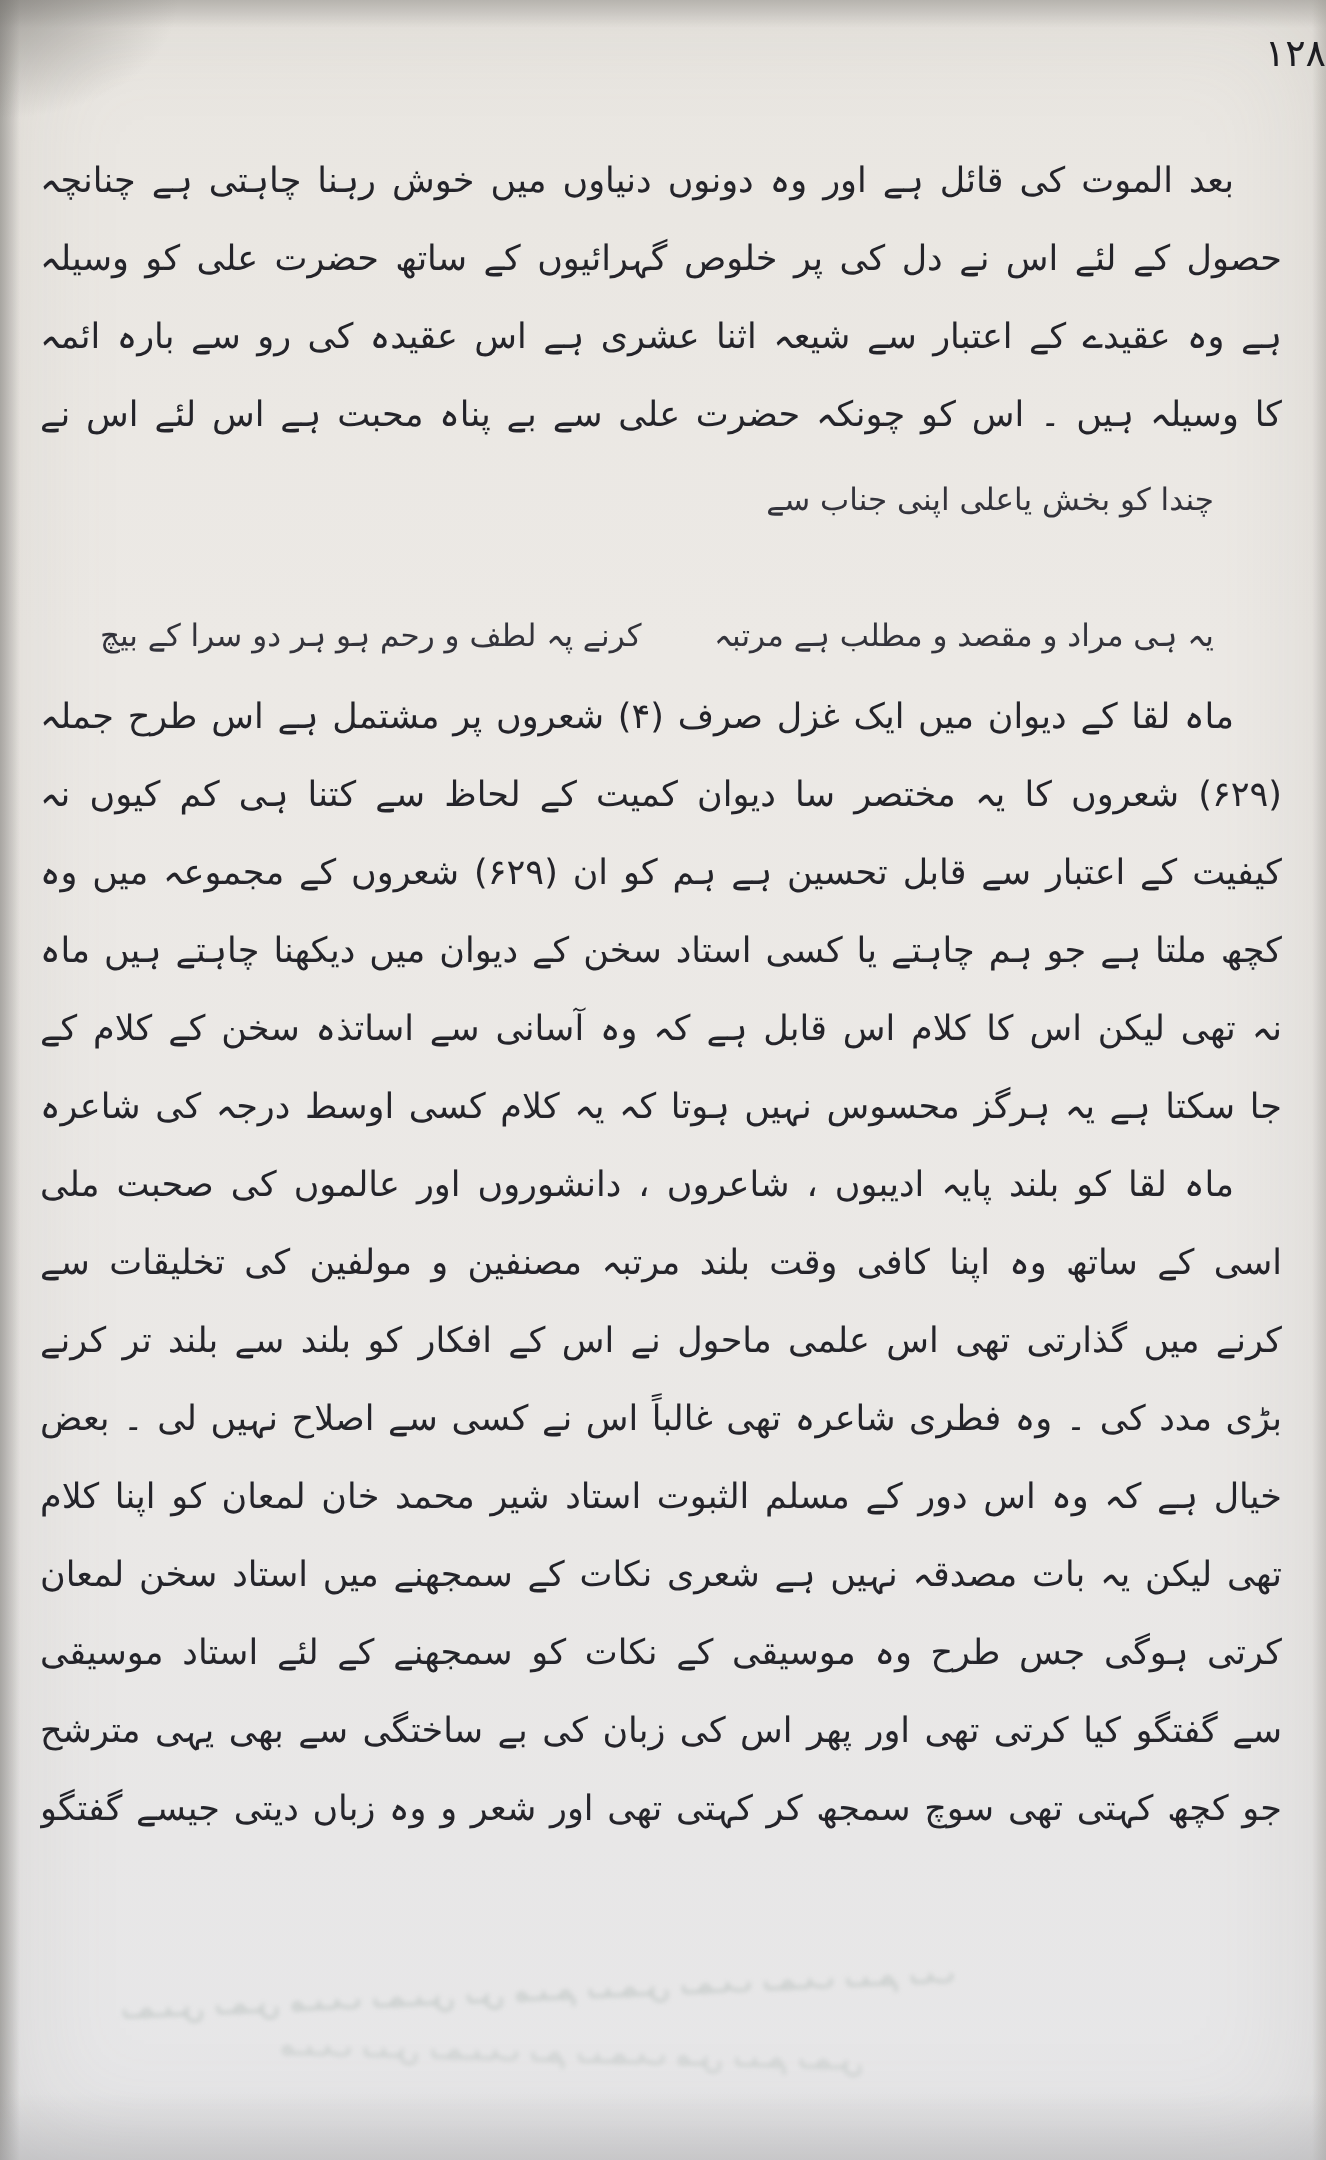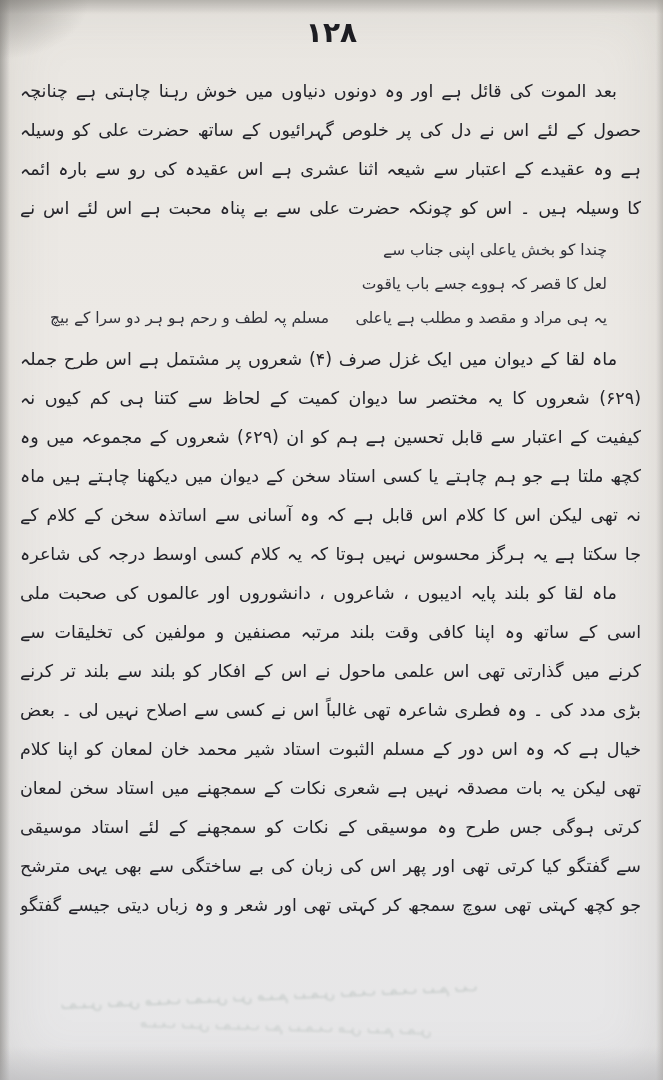--- a/index.html
+++ b/index.html
@@ -21,22 +21,21 @@
     background:linear-gradient(90deg,rgba(130,128,124,0.6),rgba(130,128,124,0));}
   .edge-right{top:0;bottom:0;right:0;width:7px;
     background:linear-gradient(270deg,rgba(160,156,150,0.45),rgba(160,156,150,0));}
   .edge-bottom{left:0;right:0;bottom:0;height:34px;
     background:linear-gradient(0deg,rgba(168,168,172,0.4),rgba(168,168,172,0));}
   .corner-tl{top:0;left:0;width:90px;height:60px;
     background:radial-gradient(ellipse at 0 0,rgba(110,108,104,0.5),rgba(110,108,104,0) 70%);}
 
   .page-number{
     position:absolute;top:16px;left:0;right:0;
-    text-align:center;
-    font-size:28px;font-weight:bold;letter-spacing:1px;
+    font-size:19px;font-weight:normal;letter-spacing:1px;
     color:#1d1d22;
   }
 
   .content{
     position:absolute;top:72px;right:22px;left:20px;
     direction:rtl;
     font-size:17.5px;
     line-height:39px;
   }
   .line{
@@ -99,25 +98,24 @@
       <div class="line">حصول کے لئے اس نے دل کی پر خلوص گہرائیوں کے ساتھ حضرت علی کو وسیلہ بنایا</div>
       <div class="line">ہے وہ عقیدے کے اعتبار سے شیعہ اثنا عشری ہے اس عقیدہ کی رو سے بارہ ائمہ نجات</div>
       <div class="line">کا وسیلہ ہیں ۔ اس کو چونکہ حضرت علی سے بے پناہ محبت ہے اس لئے اس نے دونوں</div>
     </div>
 
     <div class="poem">
       <div class="poem-row">
         <span class="hemistich">چندا کو بخش یاعلی اپنی جناب سے</span>
       </div>
       <div class="poem-row">
-        <span class="hemistich">لعل کا قصر کہ ہووے جسے باب یاقوت</span>
       </div>
       <div class="poem-row">
-        <span class="hemistich">یہ ہی مراد و مقصد و مطلب ہے یاعلی</span>
-        <span class="hemistich">مسلم پہ لطف و رحم ہو ہر دو سرا کے بیچ</span>
+        <span class="hemistich">یہ ہی مراد و مقصد و مطلب ہے مرتبہ</span>
+        <span class="hemistich">کرنے پہ لطف و رحم ہو ہر دو سرا کے بیچ</span>
       </div>
     </div>
 
     <div class="para">
       <div class="line indent">ماہ لقا کے دیوان میں ایک غزل صرف (۴) شعروں پر مشتمل ہے اس طرح جملہ</div>
       <div class="line">(۶۲۹) شعروں کا یہ مختصر سا دیوان کمیت کے لحاظ سے کتنا ہی کم کیوں نہ محسوس ہو لیکن</div>
       <div class="line">کیفیت کے اعتبار سے قابل تحسین ہے ہم کو ان (۶۲۹) شعروں کے مجموعہ میں وہ سب</div>
       <div class="line">کچھ ملتا ہے جو ہم چاہتے یا کسی استاد سخن کے دیوان میں دیکھنا چاہتے ہیں ماہ لقا استاد سخن</div>
       <div class="line">نہ تھی لیکن اس کا کلام اس قابل ہے کہ وہ آسانی سے اساتذہ سخن کے کلام کے ساتھ رکھا</div>
       <div class="line end">جا سکتا ہے یہ ہرگز محسوس نہیں ہوتا کہ یہ کلام کسی اوسط درجہ کی شاعرہ کا ہے ۔</div>

